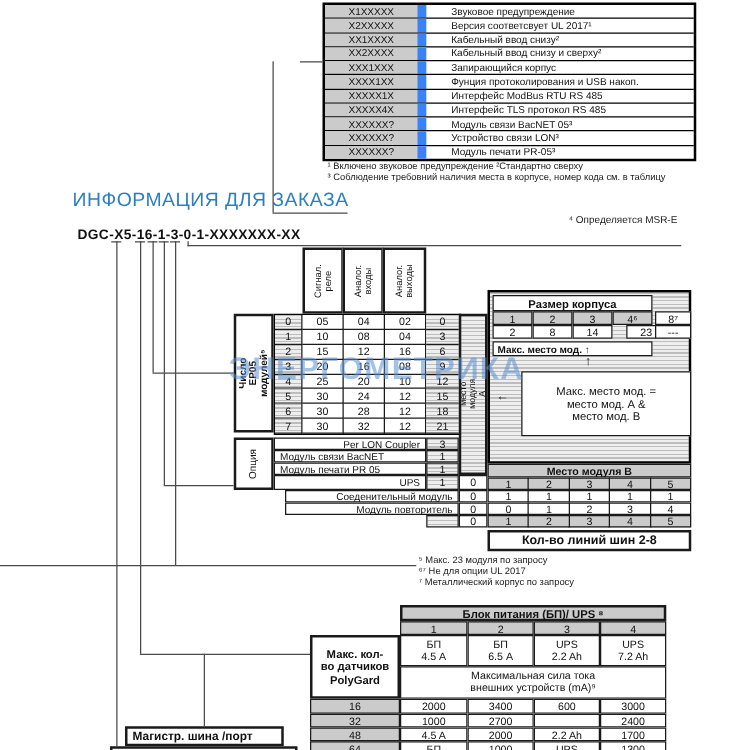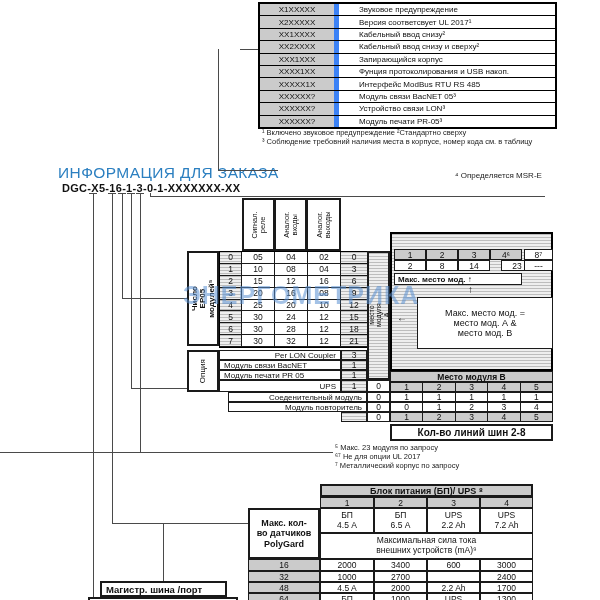--- a/index.html
+++ b/index.html
@@ -14,21 +14,21 @@
   .pre{white-space:pre-line;text-align:center;line-height:1.12;}
   .rot{transform:rotate(-90deg);white-space:pre-line;text-align:center;line-height:1.05;}
   .ln{position:absolute;background:#4a4a4a;}
   .leftpad{justify-content:flex-start;padding-left:4px;}
   .rightpad{justify-content:flex-end;padding-right:4px;}
   
   #toptable{position:absolute;left:258px;top:2px;width:295px;height:123px;border:2px solid #000;
             display:flex;flex-direction:column;background:#fff;}
   .trow{flex:1;display:flex;border-top:1px solid #000;min-height:0;}
   .trow:first-child{border-top:none;}
-  .tcode{width:74px;background:#cbcbcb;border-right:5px solid #3b82f6;display:flex;align-items:center;
+  .tcode{width:74px;background:#cbcbcb;border-right:7px solid #3b82f6;display:flex;align-items:center;
          justify-content:center;font-size:8px;}
   .tdesc{flex:1;display:flex;align-items:center;padding-left:20px;font-size:8px;white-space:nowrap;}
   
   #modgrid{position:absolute;left:219px;top:251px;width:148px;height:95px;border:1.5px solid #000;
            display:flex;flex-direction:column;background:#fff;}
   .mrow{flex:1;display:flex;min-height:0;}
   .mc{box-sizing:border-box;border-right:1px solid #1a1a1a;border-bottom:1px solid #1a1a1a;
       display:flex;align-items:center;justify-content:center;font-size:8.5px;}
   .mc.num{width:22px;}
   .mc.d{width:33px;}
@@ -67,39 +67,43 @@
       </div>
     <div class="trow">
         <div class="tcode">XXXX1XX</div>
         <div class="tdesc">Фунция протоколирования и USB накоп.</div>
       </div>
     <div class="trow">
         <div class="tcode">XXXXX1X</div>
         <div class="tdesc">Интерфейс ModBus RTU RS 485</div>
       </div>
     <div class="trow">
+        <div class="tcode">XXXXX4X</div>
+        <div class="tdesc">Интерфейс TLS протокол RS 485</div>
+      </div>
+    <div class="trow">
         <div class="tcode">XXXXXX?</div>
         <div class="tdesc">Модуль связи BacNET 05³</div>
       </div>
     <div class="trow">
         <div class="tcode">XXXXXX?</div>
         <div class="tdesc">Устройство связи LON³</div>
       </div>
     <div class="trow">
         <div class="tcode">XXXXXX?</div>
         <div class="tdesc">Модуль печати PR-05³</div>
       </div>
   </div>
 
   <div class="note" style="left:262px;top:128px;">¹ Включено звуковое предупреждение    ²Стандартно сверху</div>
   <div class="note" style="left:262px;top:137px;">³ Соблюдение требовний наличия места в корпусе, номер кода см. в таблицу</div>
 
   <div class="note" style="left:455px;top:171px;font-size:8px;">⁴ Определяется MSR-E</div>
 
-  <div class="abs" style="left:58px;top:164px;font-size:15.5px;letter-spacing:0.4px;color:#2b7fc0;">ИНФОРМАЦИЯ ДЛЯ ЗАКАЗА</div>
+  <div class="abs" style="left:58px;top:152px;font-size:15.5px;letter-spacing:0.4px;color:#2b7fc0;">ИНФОРМАЦИЯ ДЛЯ ЗАКАЗА</div>
   <div class="abs bold" style="left:62px;top:182px;font-size:11px;letter-spacing:0.3px;">DGC-X5-16-1-3-0-1-XXXXXXX-XX</div>
 
   <div class="ln" style="left:240px;top:49px;width:18px;height:1px;"></div>
   <div class="ln" style="left:218px;top:49px;width:1px;height:121px;"></div>
   <div class="ln" style="left:218px;top:170px;width:60px;height:1px;"></div>
 
   <div class="ln" style="left:89px;top:193px;width:8px;height:1px;"></div>
   <div class="ln" style="left:93px;top:193px;width:1px;height:404px;"></div>
 
   <div class="ln" style="left:108px;top:193px;width:8px;height:1px;"></div>
@@ -216,20 +220,21 @@
   <div class="cell hatch" style="left:341px;top:360px;width:26px;height:10px;">1</div>
   <div class="cell leftpad" style="left:219px;top:370px;width:122px;height:10px;font-size:8px;">Модуль печати PR 05</div>
   <div class="cell hatch" style="left:341px;top:370px;width:26px;height:10px;">1</div>
   <div class="cell rightpad" style="left:219px;top:380px;width:122px;height:12px;font-size:8px;">UPS</div>
   <div class="cell hatch" style="left:341px;top:380px;width:26px;height:12px;">1</div>
   <div class="cell rightpad" style="left:228px;top:392px;width:139px;height:10px;font-size:8px;padding-left:12px;">Соеденительный модуль</div>
   <div class="cell rightpad" style="left:228px;top:402px;width:139px;height:10px;font-size:8px;text-align:center;">Модуль повторитель</div>
   <div class="cell hatch" style="left:341px;top:412px;width:26px;height:10px;"></div>
 
   <div class="abs hatch" style="left:390px;top:232px;width:163px;height:139px;border:2px solid #000;">
+    <div class="cell bold" style="left:2px;top:2px;width:128px;height:13px;font-size:9px;">Размер корпуса</div>
     <div class="cell gray" style="left:2px;top:15px;width:32px;height:11px;">1</div>
     <div class="cell gray" style="left:34px;top:15px;width:32px;height:11px;">2</div>
     <div class="cell gray" style="left:66px;top:15px;width:32px;height:11px;">3</div>
     <div class="cell gray" style="left:98px;top:15px;width:32px;height:11px;">4⁶</div>
     <div class="cell" style="left:2px;top:26px;width:32px;height:11px;">2</div>
     <div class="cell" style="left:34px;top:26px;width:32px;height:11px;">8</div>
     <div class="cell" style="left:66px;top:26px;width:32px;height:11px;">14</div>
     <div class="cell" style="left:109px;top:26px;width:32px;height:11px;">23</div>
     <div class="cell" style="left:132px;top:15px;width:29px;height:11px;">8⁷</div>
     <div class="cell" style="left:132px;top:26px;width:29px;height:11px;">---</div>

